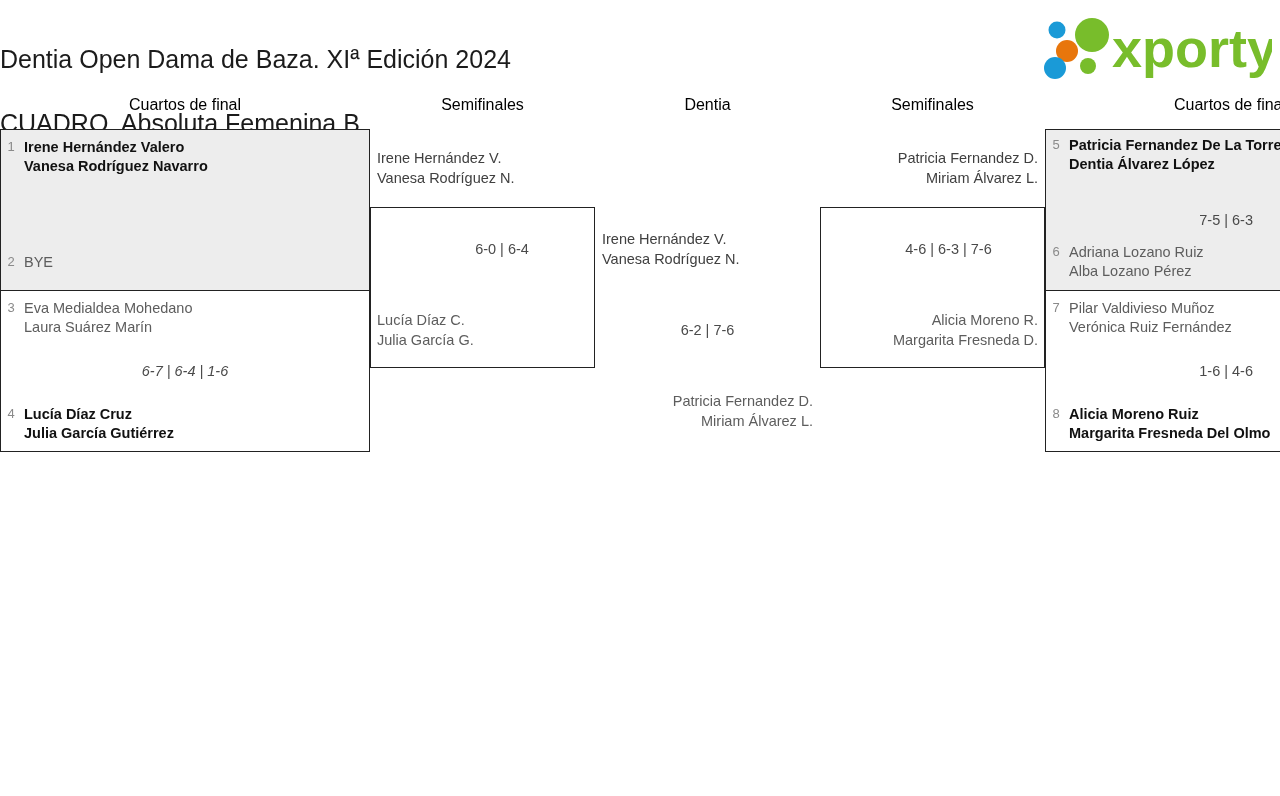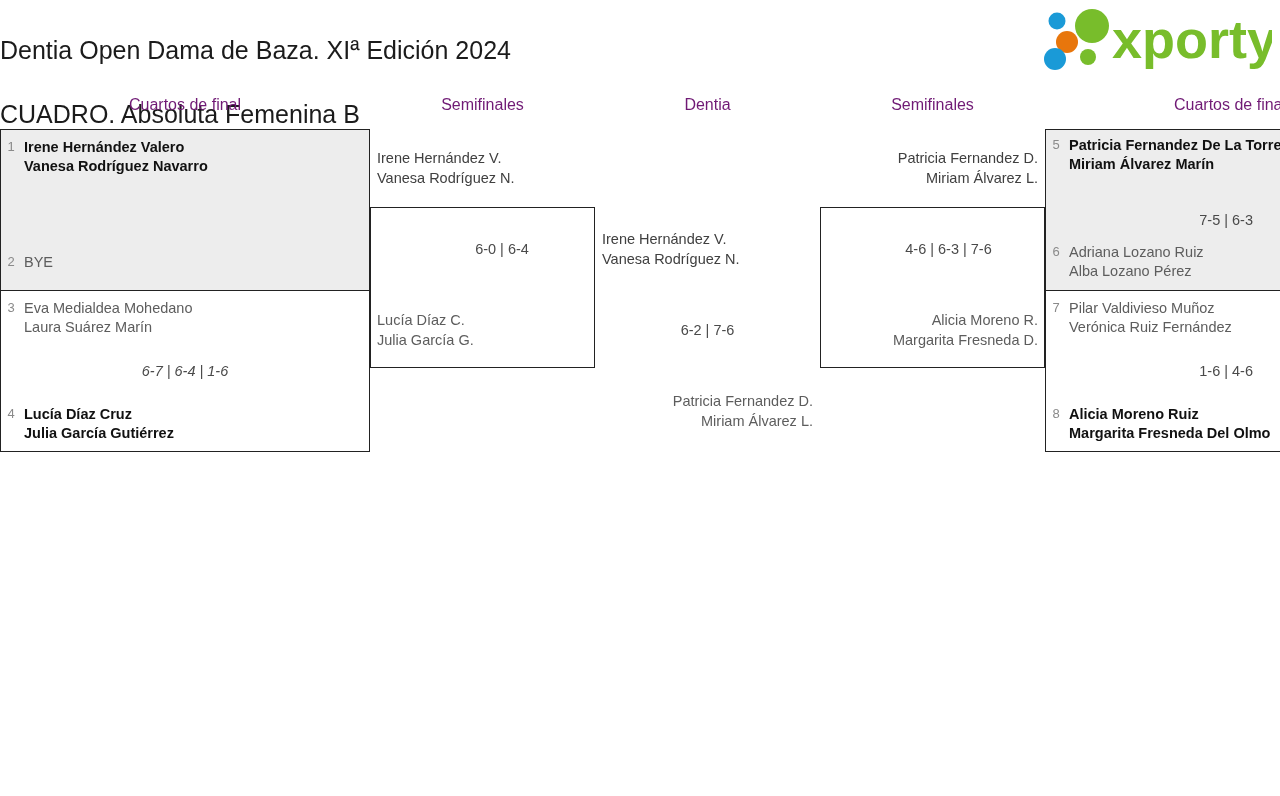--- a/index.html
+++ b/index.html
@@ -10,21 +10,21 @@
     background: #ffffff;
     font-family: "Liberation Sans", sans-serif;
     color: #1a1a1a;
     overflow: hidden;
     position: relative;
   }
 
   
   .header {
     position: absolute;
-    top: 0; left: 0;
+    top: 9px; left: 0;
     width: 1280px;
     height: 90px;
   }
   .title {
     position: absolute;
     left: 0; top: 2px;
     font-size: 25px;
     line-height: 32px;
     font-weight: 400;
     color: #1b1b1b;
@@ -40,21 +40,21 @@
     height: 66px;
   }
   .logo svg { display: block; }
 
   
   .col-header {
     position: absolute;
     top: 96px;
     font-size: 16px;
     font-weight: 400;
-    color: #701a75;
+    color: #000000;
     text-align: center;
     white-space: nowrap;
   }
 
   
   .match-box {
     position: absolute;
     border: 1px solid #222222;
     background: #ffffff;
   }
@@ -213,21 +213,21 @@
   <span class="name-line">Alicia Moreno R.</span>
   <span class="name-line">Margarita Fresneda D.</span>
 </div>
 
 <div class="match-box shaded" style="left:1045px; top:129px; width:370px; height:162px;"></div>
 
 <div class="entry winner" style="left:1051px; top:136px; width:355px;">
   <span class="seed">5</span>
   <span class="names">
     <span class="name-line">Patricia Fernandez De La Torre</span>
-    <span class="name-line">Miriam Álvarez Marín</span>
+    <span class="name-line">Dentia Álvarez López</span>
   </span>
 </div>
 
 <div class="score right" style="left:1045px; top:212px; width:208px;">7-5 | 6-3</div>
 
 <div class="entry loser" style="left:1051px; top:243px; width:355px;">
   <span class="seed">6</span>
   <span class="names">
     <span class="name-line">Adriana Lozano Ruiz</span>
     <span class="name-line">Alba Lozano Pérez</span>

